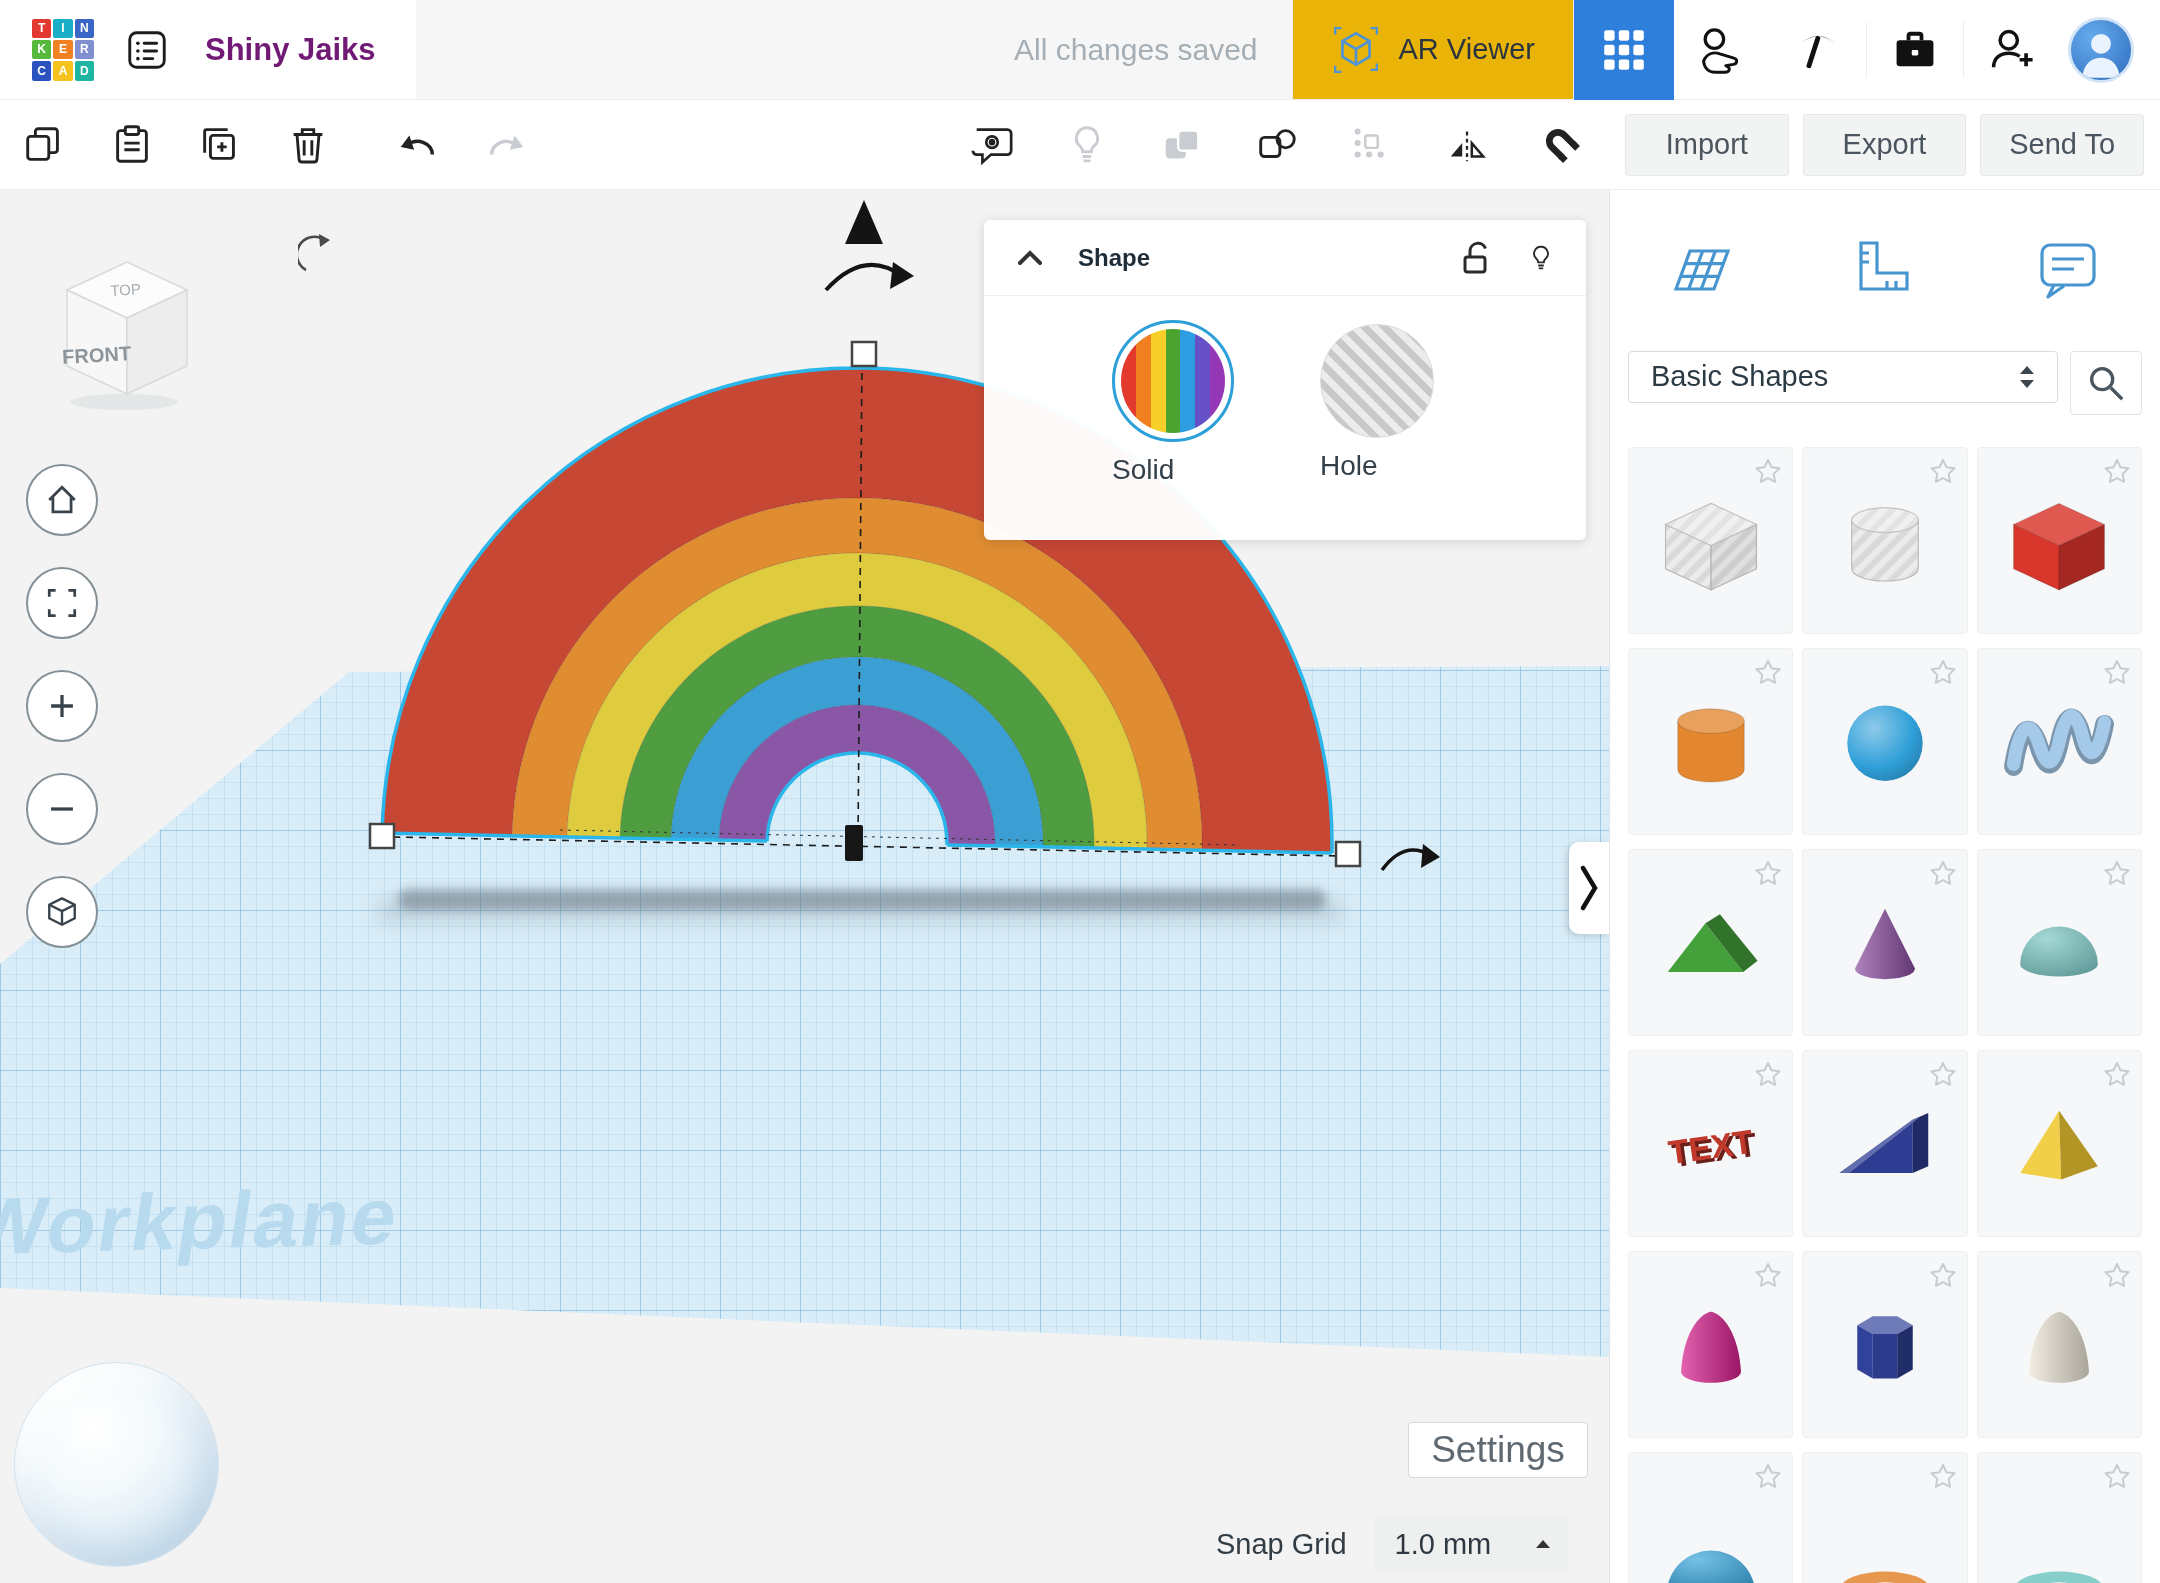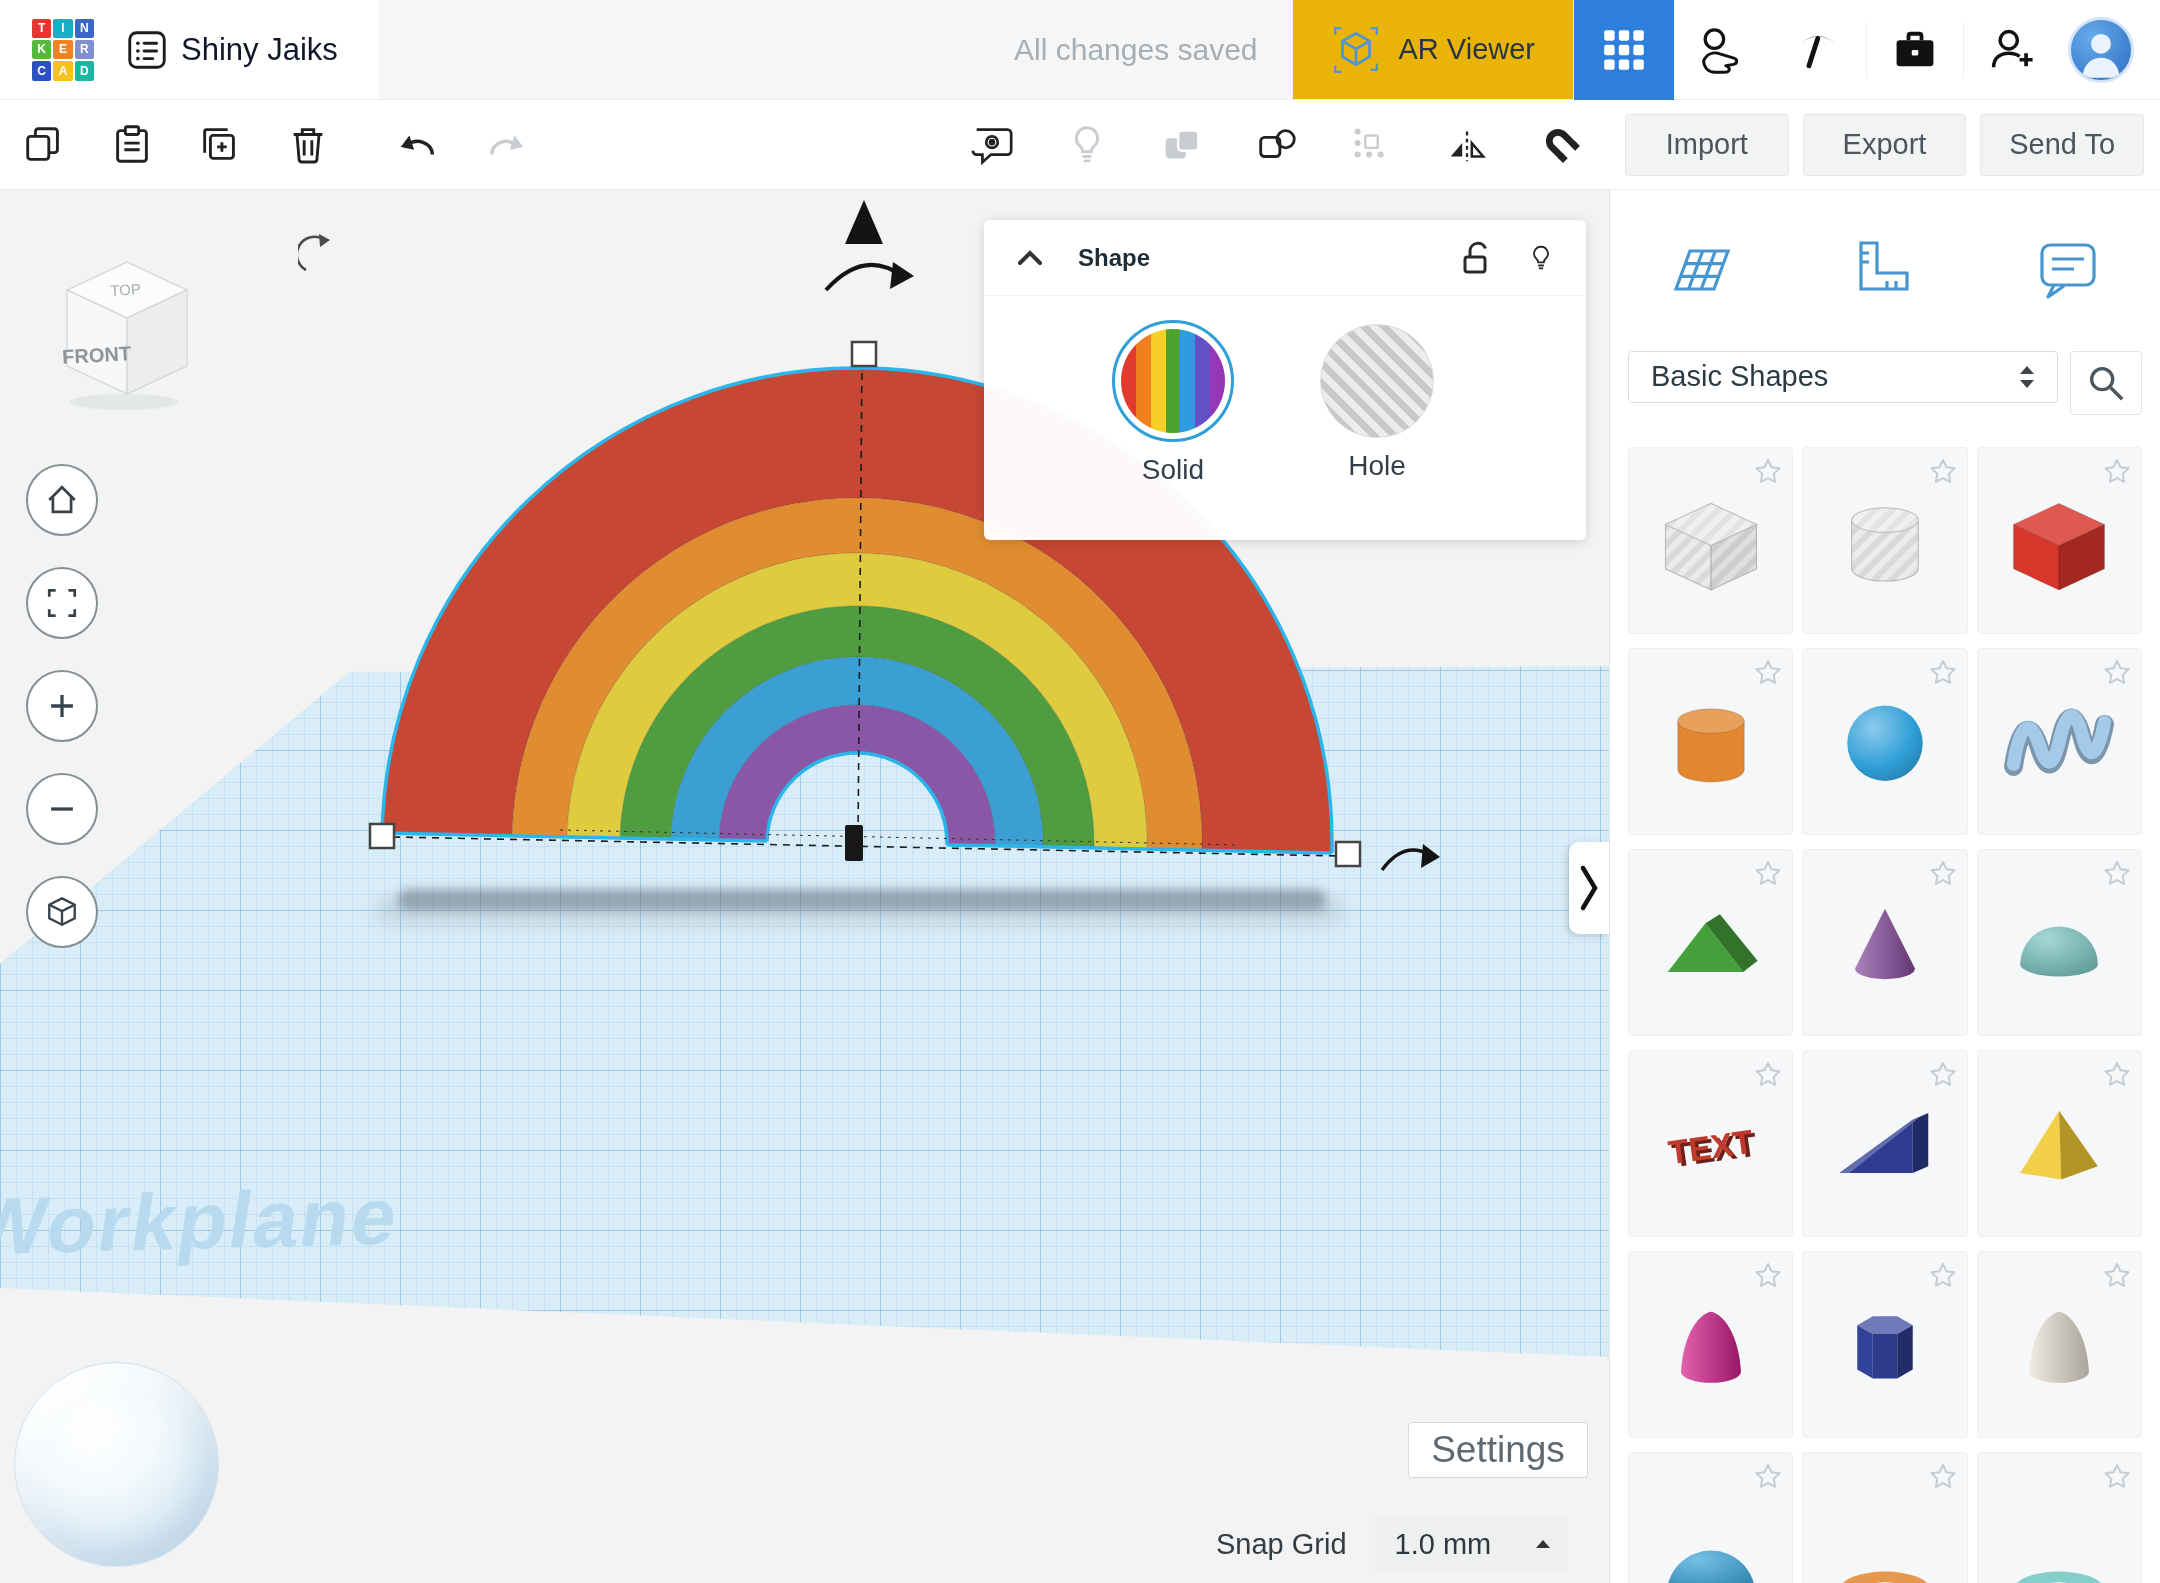--- a/index.html
+++ b/index.html
@@ -5,21 +5,21 @@
   *{box-sizing:border-box;margin:0;padding:0}
   html,body{width:2160px;height:1583px;overflow:hidden;background:#fff;
     font-family:"Liberation Sans",sans-serif;-webkit-font-smoothing:antialiased}
   #app{width:2160px;height:1583px;display:flex;flex-direction:column;position:relative}
 
   
   .topbar{height:100px;background:#fff;display:flex;align-items:center;border-bottom:1px solid #ededee;position:relative;z-index:40}
   .logo{width:62px;height:62px;margin-left:32px;display:grid;grid-template-columns:repeat(3,1fr);grid-template-rows:repeat(3,1fr);gap:2px;cursor:pointer}
   .logo .tile{display:flex;align-items:center;justify-content:center;color:#fff;font-size:12px;font-weight:bold;border-radius:2px}
   .hbtn{background:none;border:none;margin-left:26px;width:54px;height:54px;display:flex;align-items:center;justify-content:center;cursor:pointer}
-  .title{margin-left:7px;font-size:31px;font-weight:normal;color:#0f172a;white-space:nowrap}
+  .title{margin-left:31px;font-size:31px;font-weight:bold;color:#701a75;white-space:nowrap}
   .statuszone{flex:1;align-self:stretch;background:#f6f6f6;margin-left:40px;display:flex;align-items:center;justify-content:flex-end;padding-right:34px}
   .status{color:#a4aeb4;font-size:30px}
   .arviewer{align-self:stretch;display:flex;align-items:center;gap:18px;padding:0 38px;border-left:1px solid #ececec;border-right:1px solid #ececec;cursor:pointer;background:#eab308}
   .arviewer span{font-size:29px;color:#2a3540}
   .modetile{width:100px;height:100px;background:#2e7fdb;display:flex;align-items:center;justify-content:center;cursor:pointer}
   .hicon{width:96px;height:100px;background:none;border:none;display:flex;align-items:center;justify-content:center;cursor:pointer}
   .vdiv{width:1px;height:56px;background:#ededee}
   .avatar{width:66px;height:66px;border-radius:50%;margin:0 26px 0 8px;background:radial-gradient(circle at 35% 30%,#66abec,#2d6cc0);border:3px solid #d3e4f7;overflow:hidden;display:flex;align-items:flex-end;justify-content:center;cursor:pointer}
 
   
@@ -55,21 +55,21 @@
   .navstack{position:absolute;left:26px;top:274px;display:flex;flex-direction:column;gap:31px}
   .navbtn{width:72px;height:72px;border-radius:50%;background:#fff;border:2.5px solid #848f96;display:flex;align-items:center;justify-content:center;cursor:pointer}
 
   
   .popup{position:absolute;left:984px;top:30px;width:602px;height:320px;background:rgba(255,255,255,.97);border-radius:6px;box-shadow:0 2px 12px rgba(0,0,0,.14);z-index:30}
   .pophead{height:76px;display:flex;align-items:center;padding:0 30px;border-bottom:1px solid #f0f0f0}
   .poptitle{margin-left:32px;font-size:24px;font-weight:bold;color:#1f2d39}
   .pophead .spacer{flex:1}
   .pophead svg{cursor:pointer}
   .popbody{display:flex;align-items:flex-start;padding:24px 0 0 128px;gap:86px}
-  .opt{display:flex;flex-direction:column;align-items:center;cursor:pointer}
+  .opt{display:flex;flex-direction:column;cursor:pointer}
   .ring{width:122px;height:122px;border-radius:50%;border:3.5px solid #2d9fd9;background:#fff;display:flex;align-items:center;justify-content:center}
   .sw-solid{width:104px;height:104px;border-radius:50%}
   .sw-hole{width:114px;height:114px;border-radius:50%;margin-top:4px;border:1px solid #dcdcdc;
     background:repeating-linear-gradient(45deg,#ececec 0 7px,#c9c9c9 7px 14px)}
   .optlabel{margin-top:12px;font-size:28px;color:#33404a}
 
   .bubble{position:absolute;left:14px;top:1172px;width:205px;height:205px;border-radius:50%;
     background:radial-gradient(circle at 38% 32%,#ffffff 0%,#f3f9fc 35%,#ddebf5 62%,#cfe2ef 78%,#c7ddec 100%);
     border:1px solid #d4e3ee;
     box-shadow:inset -10px -16px 30px rgba(160,190,215,.35), inset 10px 14px 26px rgba(255,255,255,.95)}

